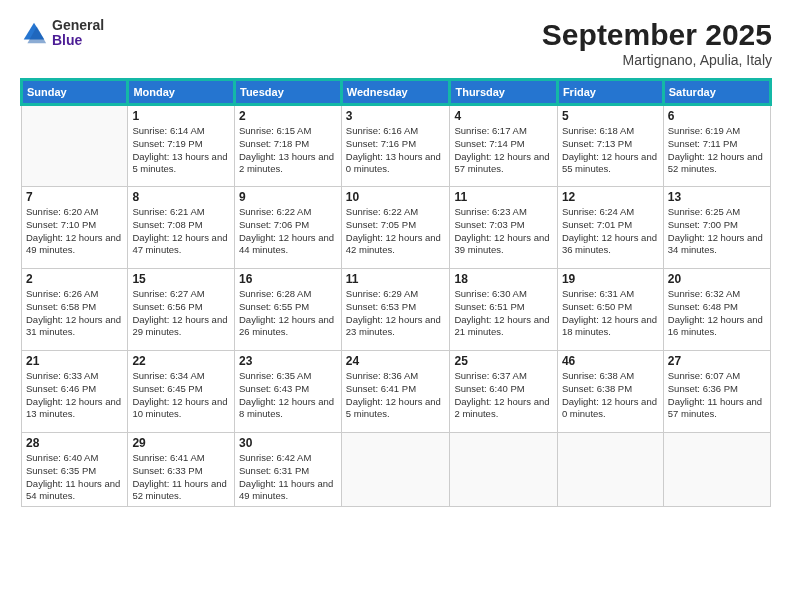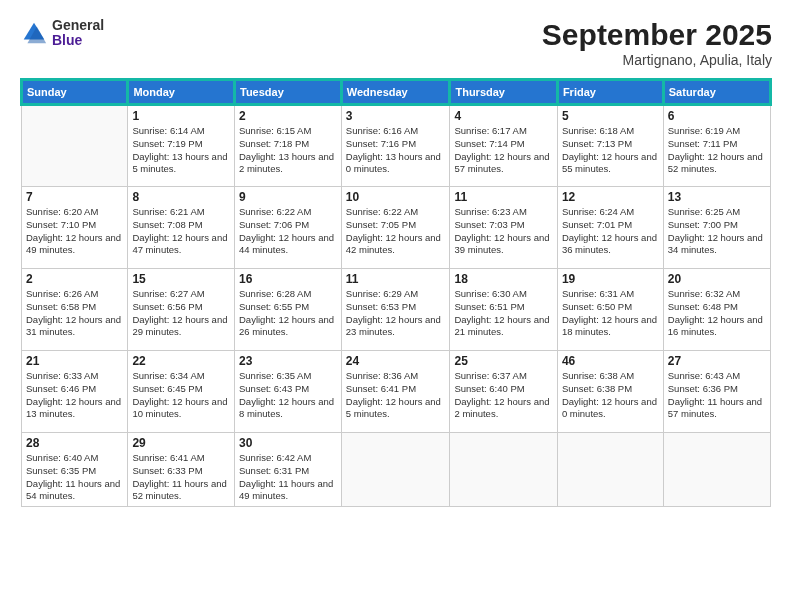--- a/index.html
+++ b/index.html
@@ -312,21 +312,21 @@
           </td>
           <td>
             <span class="day-number">46</span>
             <div class="day-info">Sunrise: 6:38 AM
 Sunset: 6:38 PM
 Daylight: 12 hours
 and 0 minutes.</div>
           </td>
           <td>
             <span class="day-number">27</span>
-            <div class="day-info">Sunrise: 6:43 AM
+            <div class="day-info">Sunrise: 6:07 AM
 Sunset: 6:36 PM
 Daylight: 11 hours
 and 57 minutes.</div>
           </td>
         </tr>
         <tr class="last-row">
           <td>
             <span class="day-number">28</span>
             <div class="day-info">Sunrise: 6:40 AM
 Sunset: 6:35 PM

